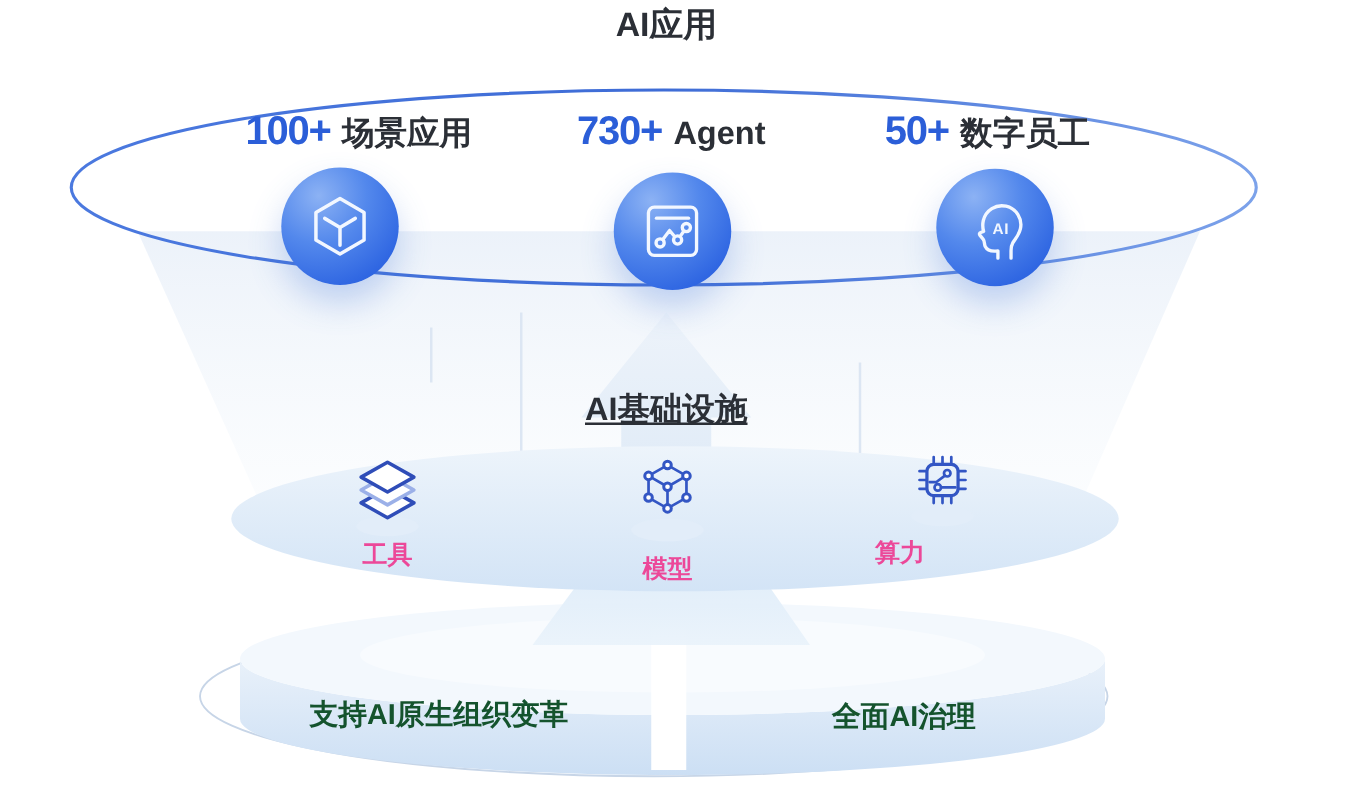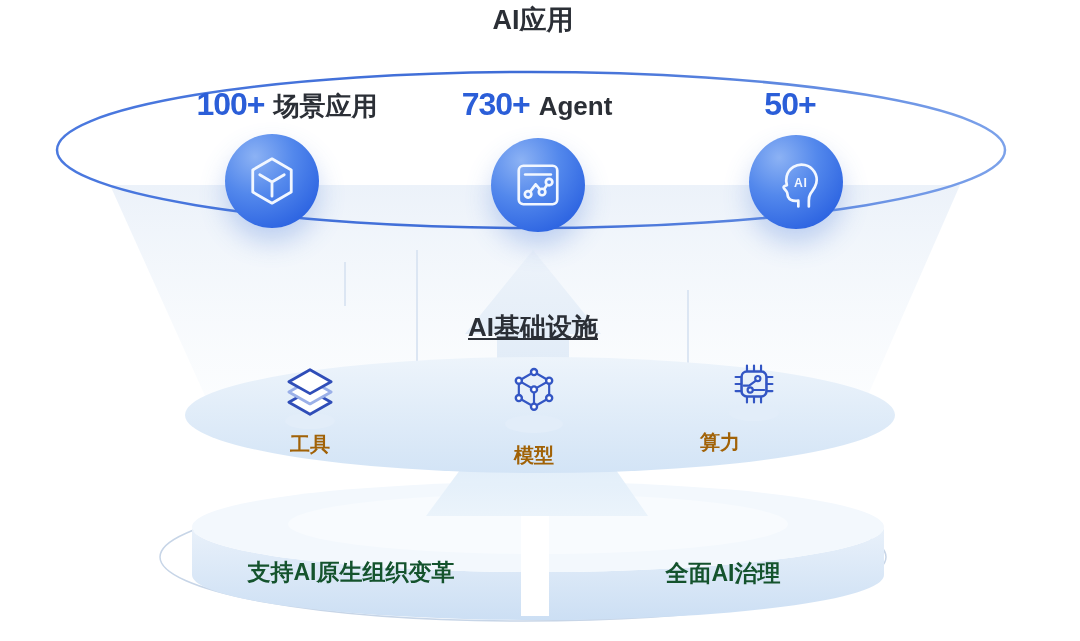--- a/index.html
+++ b/index.html
@@ -27,21 +27,21 @@
     display:flex;align-items:center;justify-content:center;text-decoration:underline;
   }
 
   .infra-title{
     position:absolute;top:310px;left:533px;transform:translateX(-50%);
     font-size:26px;font-weight:700;color:#2B2F36;white-space:nowrap;text-decoration:underline;
   }
   .infra-icon{position:absolute;transform:translate(-50%,-50%);}
   .infra-label{
     position:absolute;transform:translate(-50%,-50%);
-    font-size:20px;font-weight:700;color:#a16207;white-space:nowrap;
+    font-size:20px;font-weight:700;color:#ec4899;white-space:nowrap;
   }
   .platform-label{
     position:absolute;transform:translate(-50%,-50%);
     font-size:23px;font-weight:700;color:#14532d;white-space:nowrap;
   }
 </style>
 </head>
 <body>
 
 <div class="stage">
@@ -106,20 +106,21 @@
   <div class="stat" style="left:287px">
     <span class="stat-value">100+</span>
     <span class="stat-label">场景应用</span>
   </div>
   <div class="stat" style="left:537px">
     <span class="stat-value">730+</span>
     <span class="stat-label">Agent</span>
   </div>
   <div class="stat" style="left:790px">
     <span class="stat-value">50+</span>
+    <span class="stat-label">数字员工</span>
   </div>
 
   <div class="app-circle" style="left:225px;top:134px">
     <svg width="56" height="56" viewBox="0 0 48 48" fill="none" stroke="#F2F7FF" stroke-width="2.4" stroke-linecap="round" stroke-linejoin="round">
       <polygon points="24,5 40.5,14.5 40.5,33.5 24,43 7.5,33.5 7.5,14.5"></polygon>
       <path d="M24,24.8 L13.5,18.6 M24,24.8 L34.5,18.6 M24,24.8 L24,37"></path>
     </svg>
   </div>
   <div class="app-circle" style="left:491px;top:138px">
     <svg width="56" height="56" viewBox="0 0 48 48" fill="none" stroke="#F2F7FF" stroke-width="2.3" stroke-linecap="round" stroke-linejoin="round">

